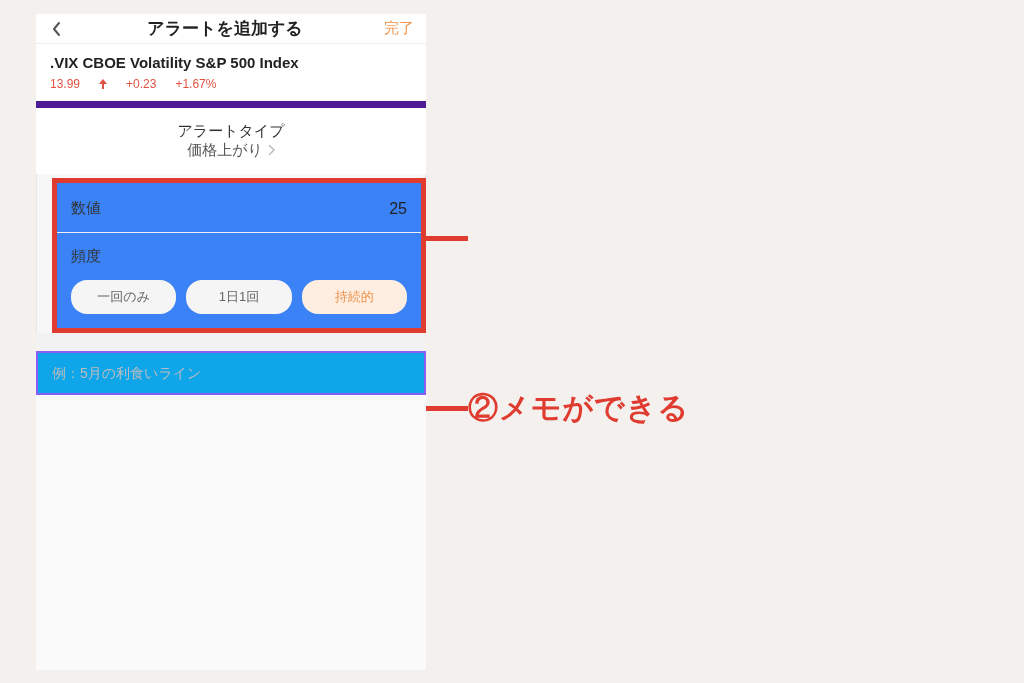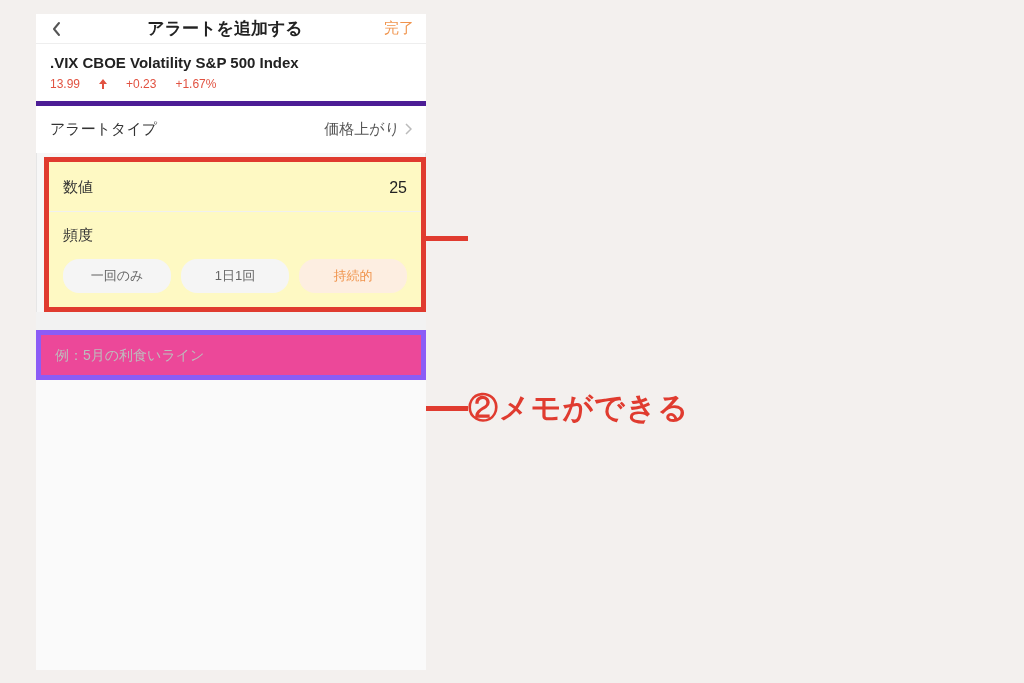--- a/index.html
+++ b/index.html
@@ -63,35 +63,36 @@
     color: #e15241;
     display: flex;
     align-items: center;
     gap: 19px;
   }
   .arrow-up-icon { display:inline-flex; }
 
   
   .row {
     background: #fff;
-    padding: 14px 14px;
+    padding: 14px 2px;
     display: flex;
     align-items: center;
     justify-content: space-between;
-    border-top: 5px solid #4c1d95;
+    border-top: 7px solid #4c1d95;
+    flex-direction: column;
   }
   .row-label { font-size: 15px; color:#333; }
   .row-value { font-size: 15px; color:#555; display:flex; align-items:center; gap:4px;}
   .chevron-right-icon svg { stroke:#bbb; }
 
   
   .highlight-box-1 {
     border: 5px solid #e03b2f;
-    margin: 4px 0 0 8px;
-    background: #fef9c3;
+    margin: 4px 0 0 16px;
+    background: #3b82f6;
   }
   .value-row {
     padding: 16px 14px 14px 14px;
     display:flex; justify-content:space-between; align-items:center;
     border-bottom: 1px solid #f0f0f0;
   }
   .value-row .label { font-size:15px; color:#333; }
   .value-row .val { font-size:16px; color:#222; font-weight:500; }
 
   .freq-section { padding: 14px 14px 14px 14px; }
@@ -114,22 +115,22 @@
 
   .spacer { height: 18px; background:#f2f2f2; }
 
   .memo-label {
     padding: 8px 14px 6px 14px;
     font-size: 13px;
     color: #999;
   }
 
   .highlight-box-2 {
-    border: 5px solid #8b5cf6;
-    background:#ec4899;
+    border: 2px solid #8b5cf6;
+    background:#0ea5e9;
   }
   .memo-input {
     width: 100%;
     border: none;
     padding: 12px 14px;
     font-size: 14px;
     color: #333;
     background: transparent;
     outline: none;
   }

